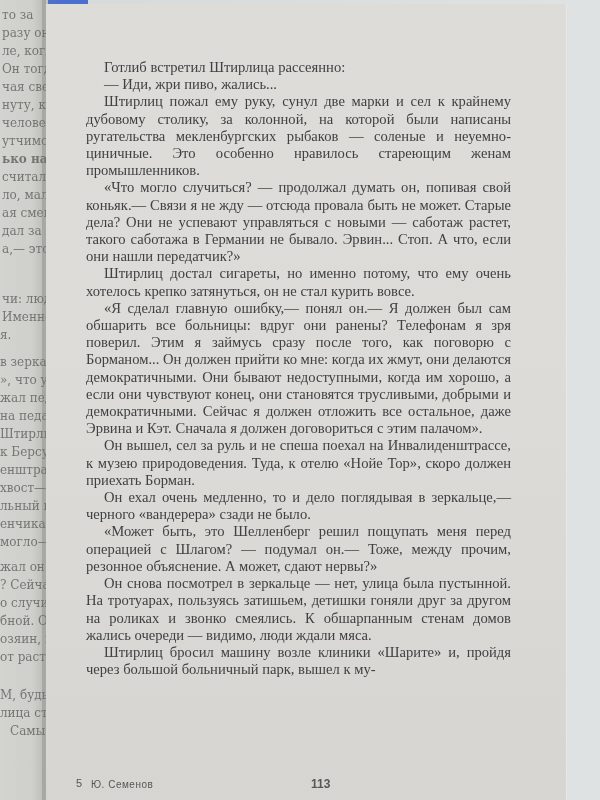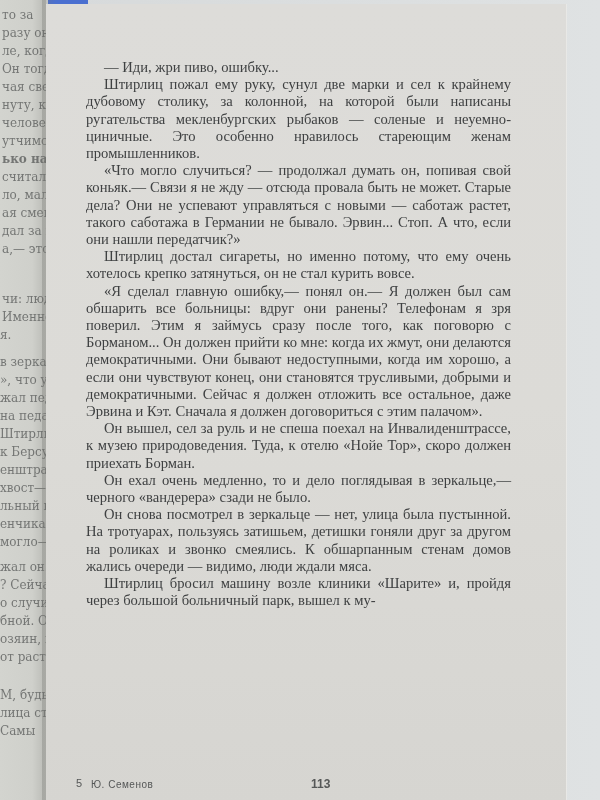--- a/index.html
+++ b/index.html
@@ -88,33 +88,35 @@
     <span class="frag" style="top: 517px; left: 0px; transform: rotate(0deg); opacity: 0.8;">енчика «Пр</span>
     <span class="frag" style="top: 535px; left: 0px; transform: rotate(0deg); opacity: 0.8;">могло—</span>
     <span class="frag" style="top: 560px; left: 0px; transform: rotate(0deg); opacity: 0.8;">жал он.—</span>
     <span class="frag" style="top: 578px; left: 0px; transform: rotate(0deg); opacity: 0.8;">? Сейчас</span>
     <span class="frag" style="top: 596px; left: 0px; transform: rotate(0deg); opacity: 0.8;">о случиться</span>
     <span class="frag" style="top: 614px; left: 0px; transform: rotate(0deg); opacity: 0.8;">бной. Он</span>
     <span class="frag" style="top: 632px; left: 0px; transform: rotate(0deg); opacity: 0.8;">озяин, вер</span>
     <span class="frag" style="top: 650px; left: 0px; transform: rotate(0deg); opacity: 0.8;">от раст</span>
     <span class="frag" style="top: 688px; left: 0px; transform: rotate(0deg); opacity: 0.8;">М, будь</span>
     <span class="frag" style="top: 706px; left: 0px; transform: rotate(0deg); opacity: 0.8;">лица сте</span>
-    <span class="frag" style="top: 724px; left: 0px; transform: rotate(0deg); opacity: 0.8;">Самы</span>
+    <span class="frag" style="top: 724px; left: 10px; transform: rotate(0deg); opacity: 0.8;">Самы</span>
   </div>
 <div class="gutter-shadow"></div>
 
 <div class="page">
   <div class="text-block">
-    <p>— Иди, жри пиво, ошибку...</p>
+    <p>Готлиб встретил Штирлица рассеянно:</p>
+    <p>— Иди, жри пиво, жались...</p>
     <p>Штирлиц пожал ему руку, сунул две марки и сел к крайнему дубовому столику, за колонной, на которой были написаны ругательства мекленбургских рыбаков — соленые и неуемно-циничные. Это особенно нравилось стареющим женам промышленников.</p>
     <p>«Что могло случиться? — продолжал думать он, попивая свой коньяк.— Связи я не жду — отсюда провала быть не может. Старые дела? Они не успевают управляться с новыми — саботаж растет, такого саботажа в Германии не бывало. Эрвин... Стоп. А что, если они нашли передатчик?»</p>
     <p>Штирлиц достал сигареты, но именно потому, что ему очень хотелось крепко затянуться, он не стал курить вовсе.</p>
     <p>«Я сделал главную ошибку,— понял он.— Я должен был сам обшарить все больницы: вдруг они ранены? Телефонам я зря поверил. Этим я займусь сразу после того, как поговорю с Борманом... Он должен прийти ко мне: когда их жмут, они делаются демократичными. Они бывают недоступными, когда им хорошо, а если они чувствуют конец, они становятся трусливыми, добрыми и демократичными. Сейчас я должен отложить все остальное, даже Эрвина и Кэт. Сначала я должен договориться с этим палачом».</p>
     <p>Он вышел, сел за руль и не спеша поехал на Инвалиденштрассе, к музею природоведения. Туда, к отелю «Нойе Тор», скоро должен приехать Борман.</p>
     <p>Он ехал очень медленно, то и дело поглядывая в зеркальце,— черного «вандерера» сзади не было.</p>
+    <p>«Может быть, это Шелленберг решил пощупать меня перед операцией с Шлагом? — подумал он.— Тоже, между прочим, резонное объяснение. А может, сдают нервы?»</p>
     <p>Он снова посмотрел в зеркальце — нет, улица была пустынной. На тротуарах, пользуясь затишьем, детишки гоняли друг за другом на роликах и звонко смеялись. К обшарпанным стенам домов жались очереди — видимо, люди ждали мяса.</p>
     <p>Штирлиц бросил машину возле клиники «Шарите» и, пройдя через большой больничный парк, вышел к му-</p>
   </div>
   <div class="footer">
     <span class="sig">5</span>
     <span class="author">Ю. Семенов</span>
     <span class="pageno">113</span>
   </div>
 </div>
 

